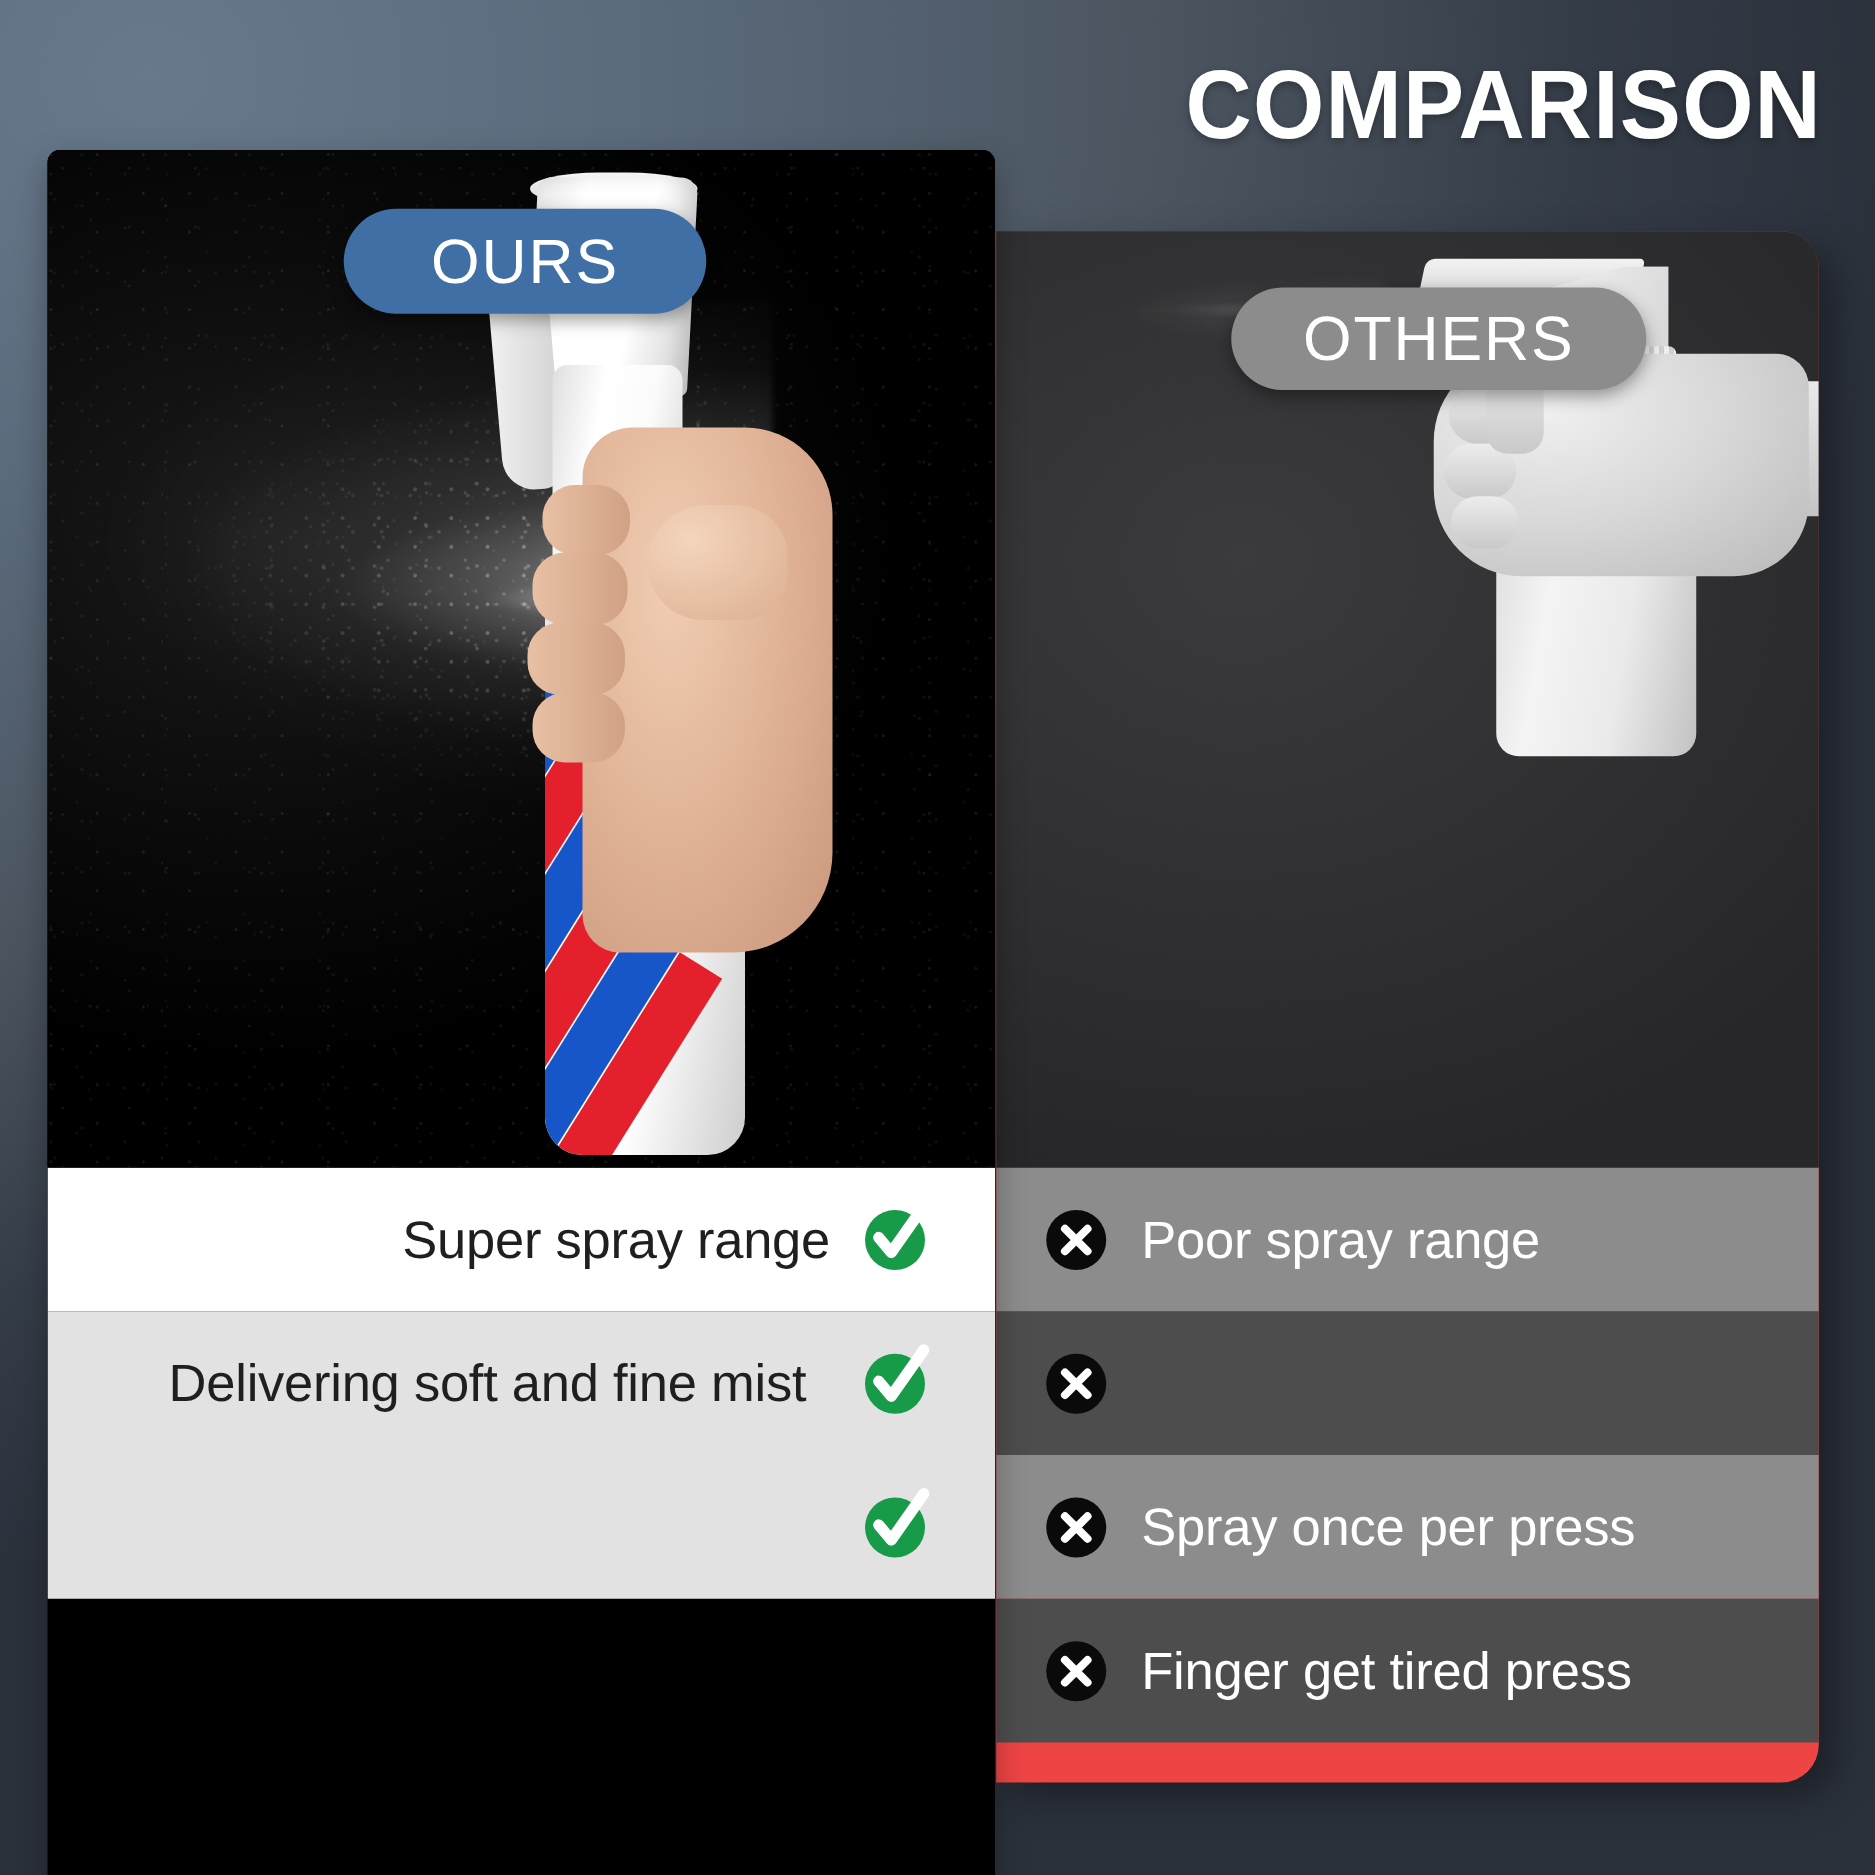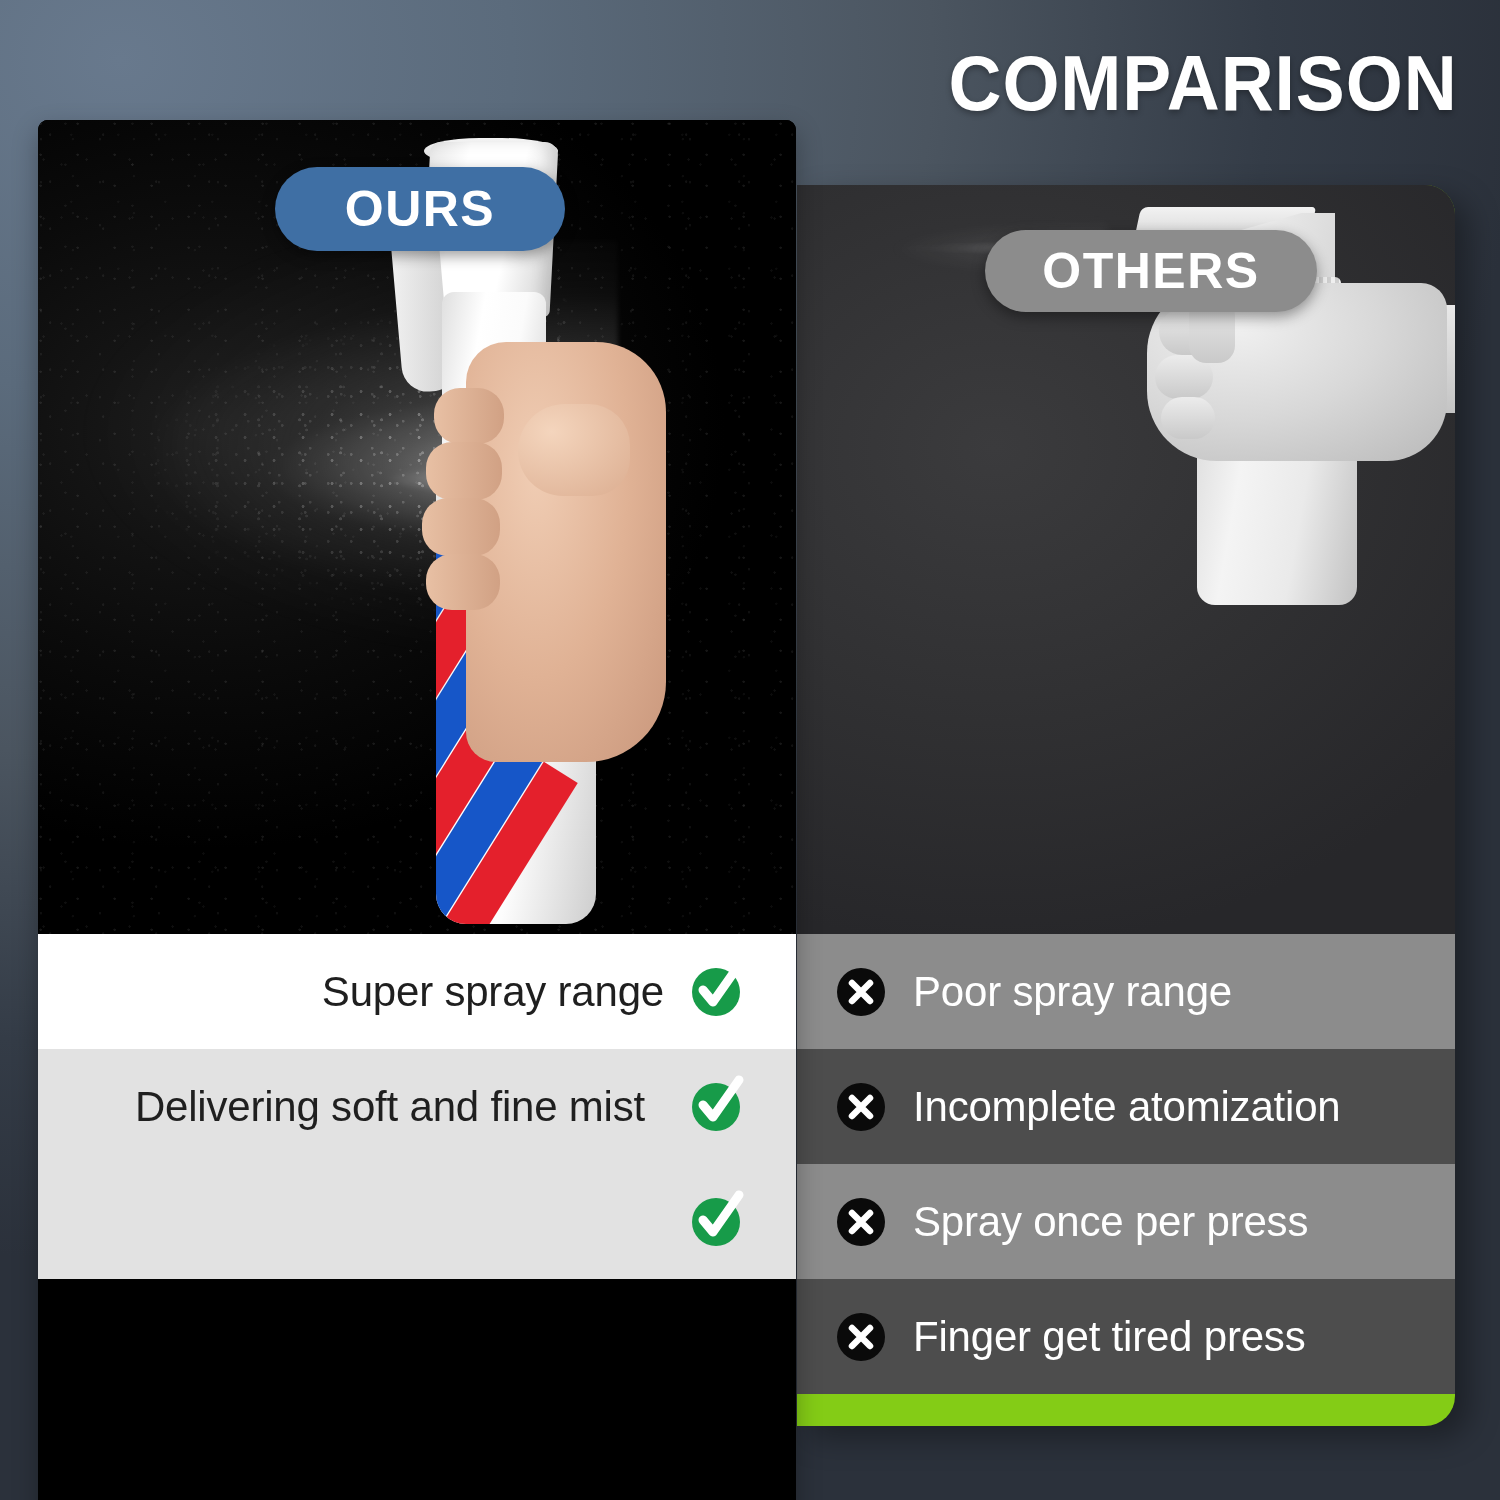--- a/index.html
+++ b/index.html
@@ -32,21 +32,21 @@
   .card-ours {
     left:38px; top:120px; width:758px; height:1432px;
     border-radius:10px;
     background:#000000;
     box-shadow:0 10px 26px rgba(0,0,0,.30);
     z-index:3;
   }
   .card-others {
     left:797px; top:185px; width:658px; height:1241px;
     border-radius:0 30px 30px 0;
-    background:#84cc16;
+    background:#ef4444;
     box-shadow:14px 12px 30px rgba(0,0,0,.34);
     z-index:2;
   }
 
   
   .photo { position:relative; overflow:hidden; }
   .photo-ours {
     height:814px;
     background:
       radial-gradient(ellipse 520px 420px at 22% 38%, #1b1b1b 0%, #0b0b0b 55%, #000 100%),
@@ -116,21 +116,21 @@
   .jet-haze {
     position:absolute; left:10px; top:18px; width:300px; height:92px;
     background:radial-gradient(ellipse 260px 34px at 100% 50%, rgba(255,255,255,.18) 0%, rgba(255,255,255,.05) 50%, transparent 84%);
     filter:blur(5px); pointer-events:none;
   }
 
   
   .badge {
     position:absolute; z-index:6;
     border-radius:999px;
-    color:#fff; font-weight:bold;
+    color:#fff; font-weight:normal;
     display:flex; align-items:center; justify-content:center;
     box-shadow:0 5px 14px rgba(0,0,0,.38);
     letter-spacing:1.5px;
     white-space:nowrap;
   }
   .badge-ours   { left:275px; top:167px; width:290px; height:84px; background:#3f6fa4; font-size:50px; }
   .badge-others { left:985px; top:230px; width:332px; height:82px; background:#8c8c8c; font-size:50px; }
 
   
   .rows { display:flex; flex-direction:column; }
@@ -304,21 +304,20 @@
       </span>
       <span class="label">Poor spray range</span>
     </div>
     <div class="row row-others alt-1">
       <span class="xmark">
         <span class="disc"></span>
         <svg viewBox="0 0 48 48">
             <path d="M15 15 L33 33 M33 15 L15 33" stroke="#ffffff" stroke-width="6.5" stroke-linecap="round" fill="none"></path>
           </svg>
       </span>
-      <span class="label">Incomplete atomization</span>
     </div>
     <div class="row row-others alt-0">
       <span class="xmark">
         <span class="disc"></span>
         <svg viewBox="0 0 48 48">
             <path d="M15 15 L33 33 M33 15 L15 33" stroke="#ffffff" stroke-width="6.5" stroke-linecap="round" fill="none"></path>
           </svg>
       </span>
       <span class="label">Spray once per press</span>
     </div>

